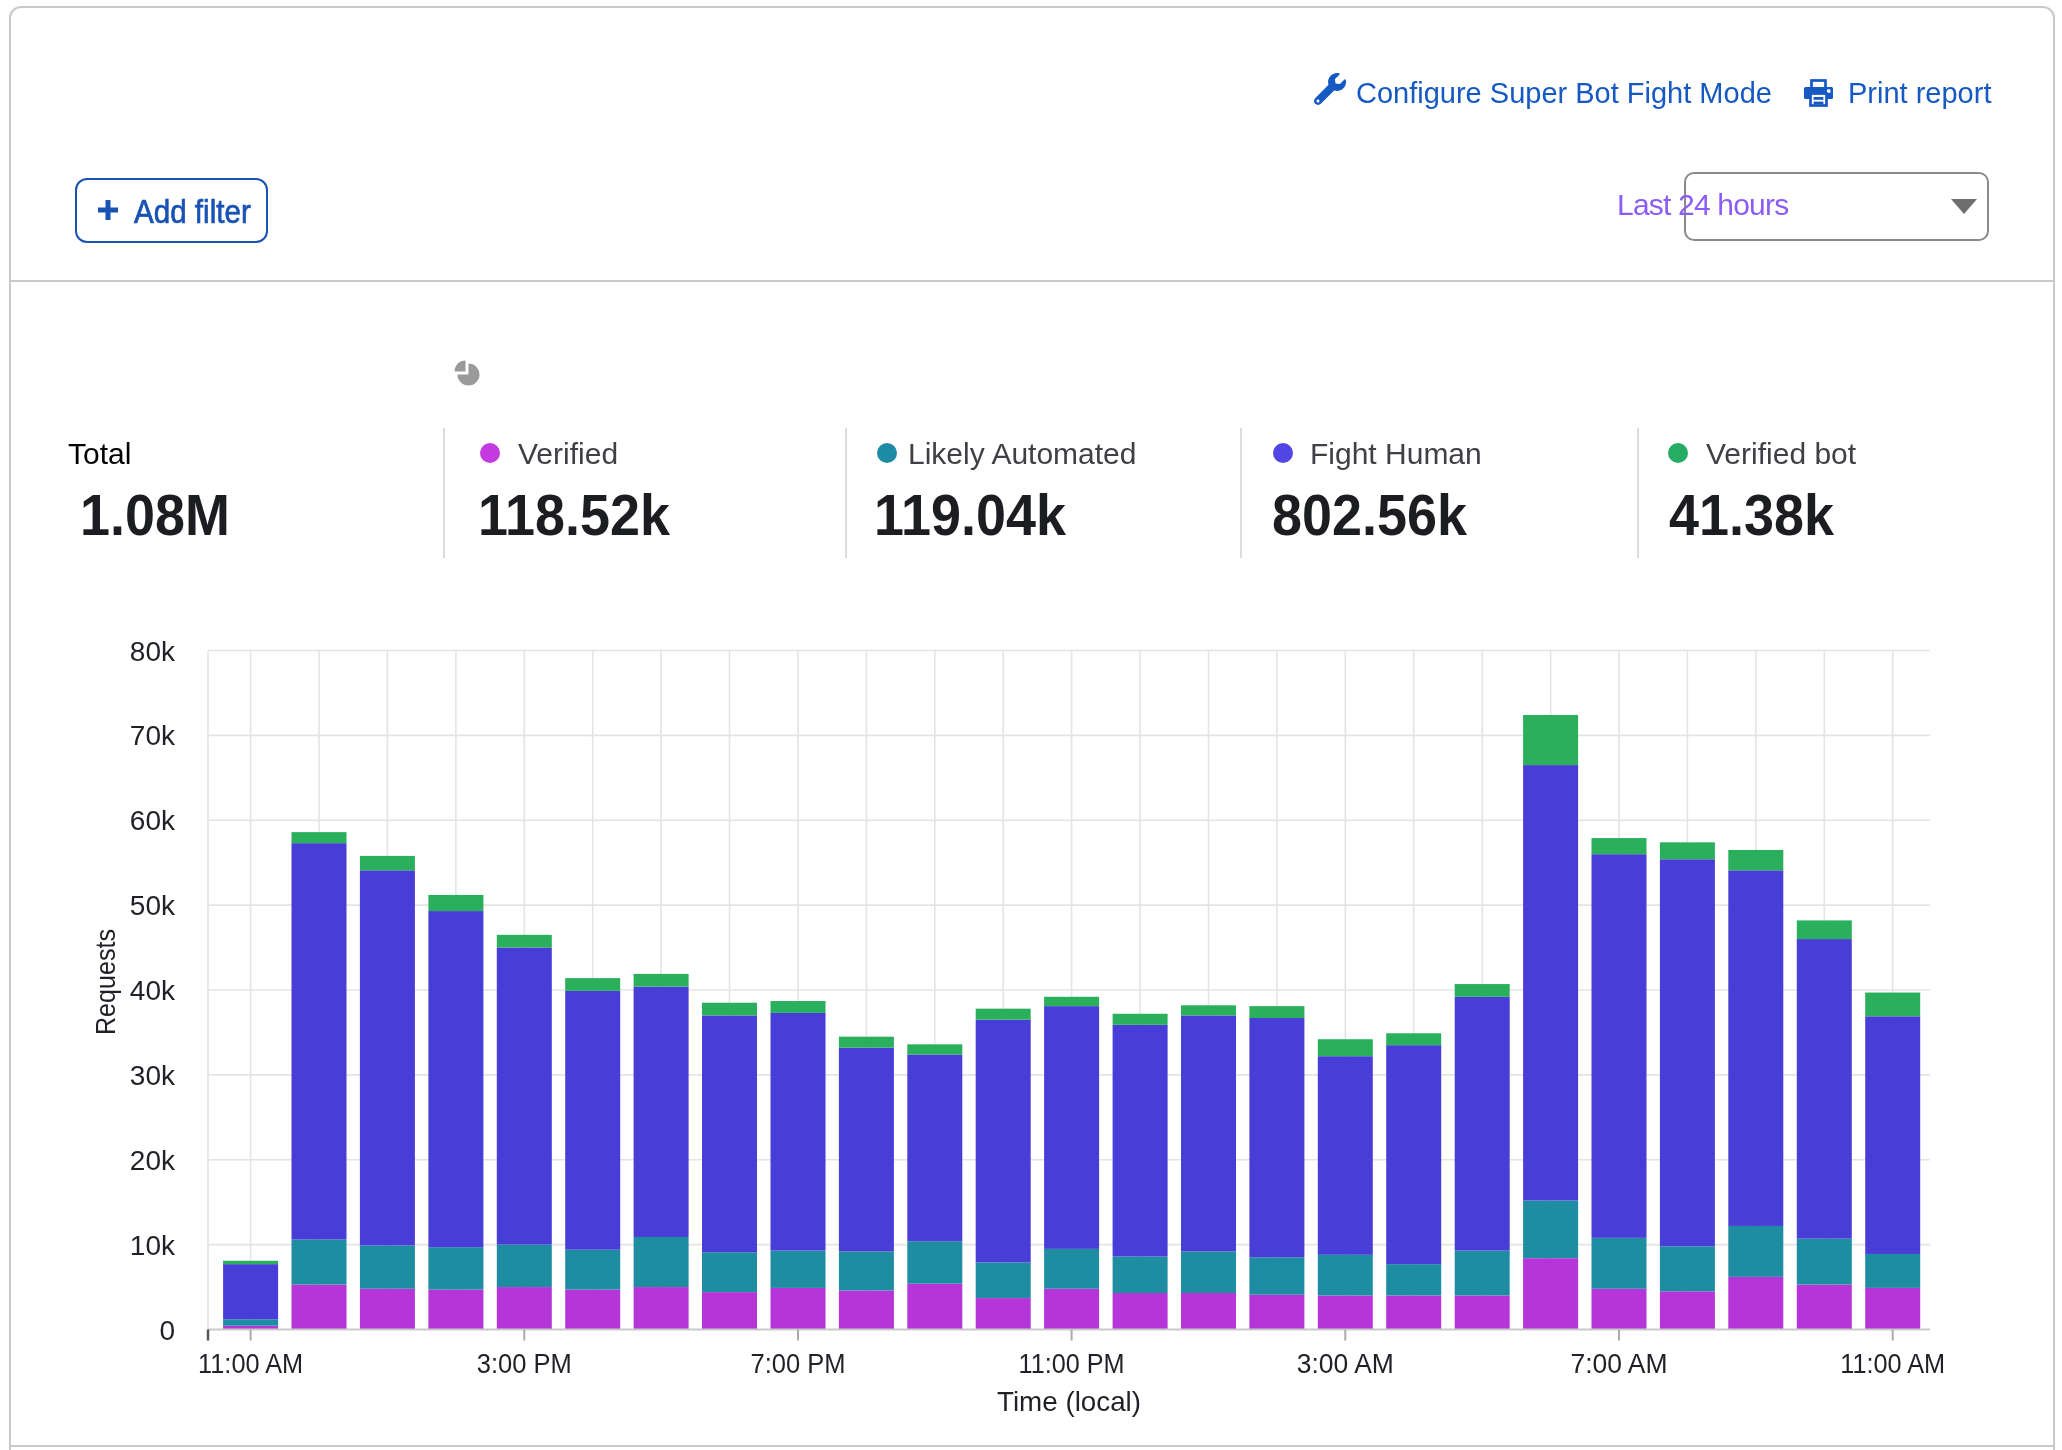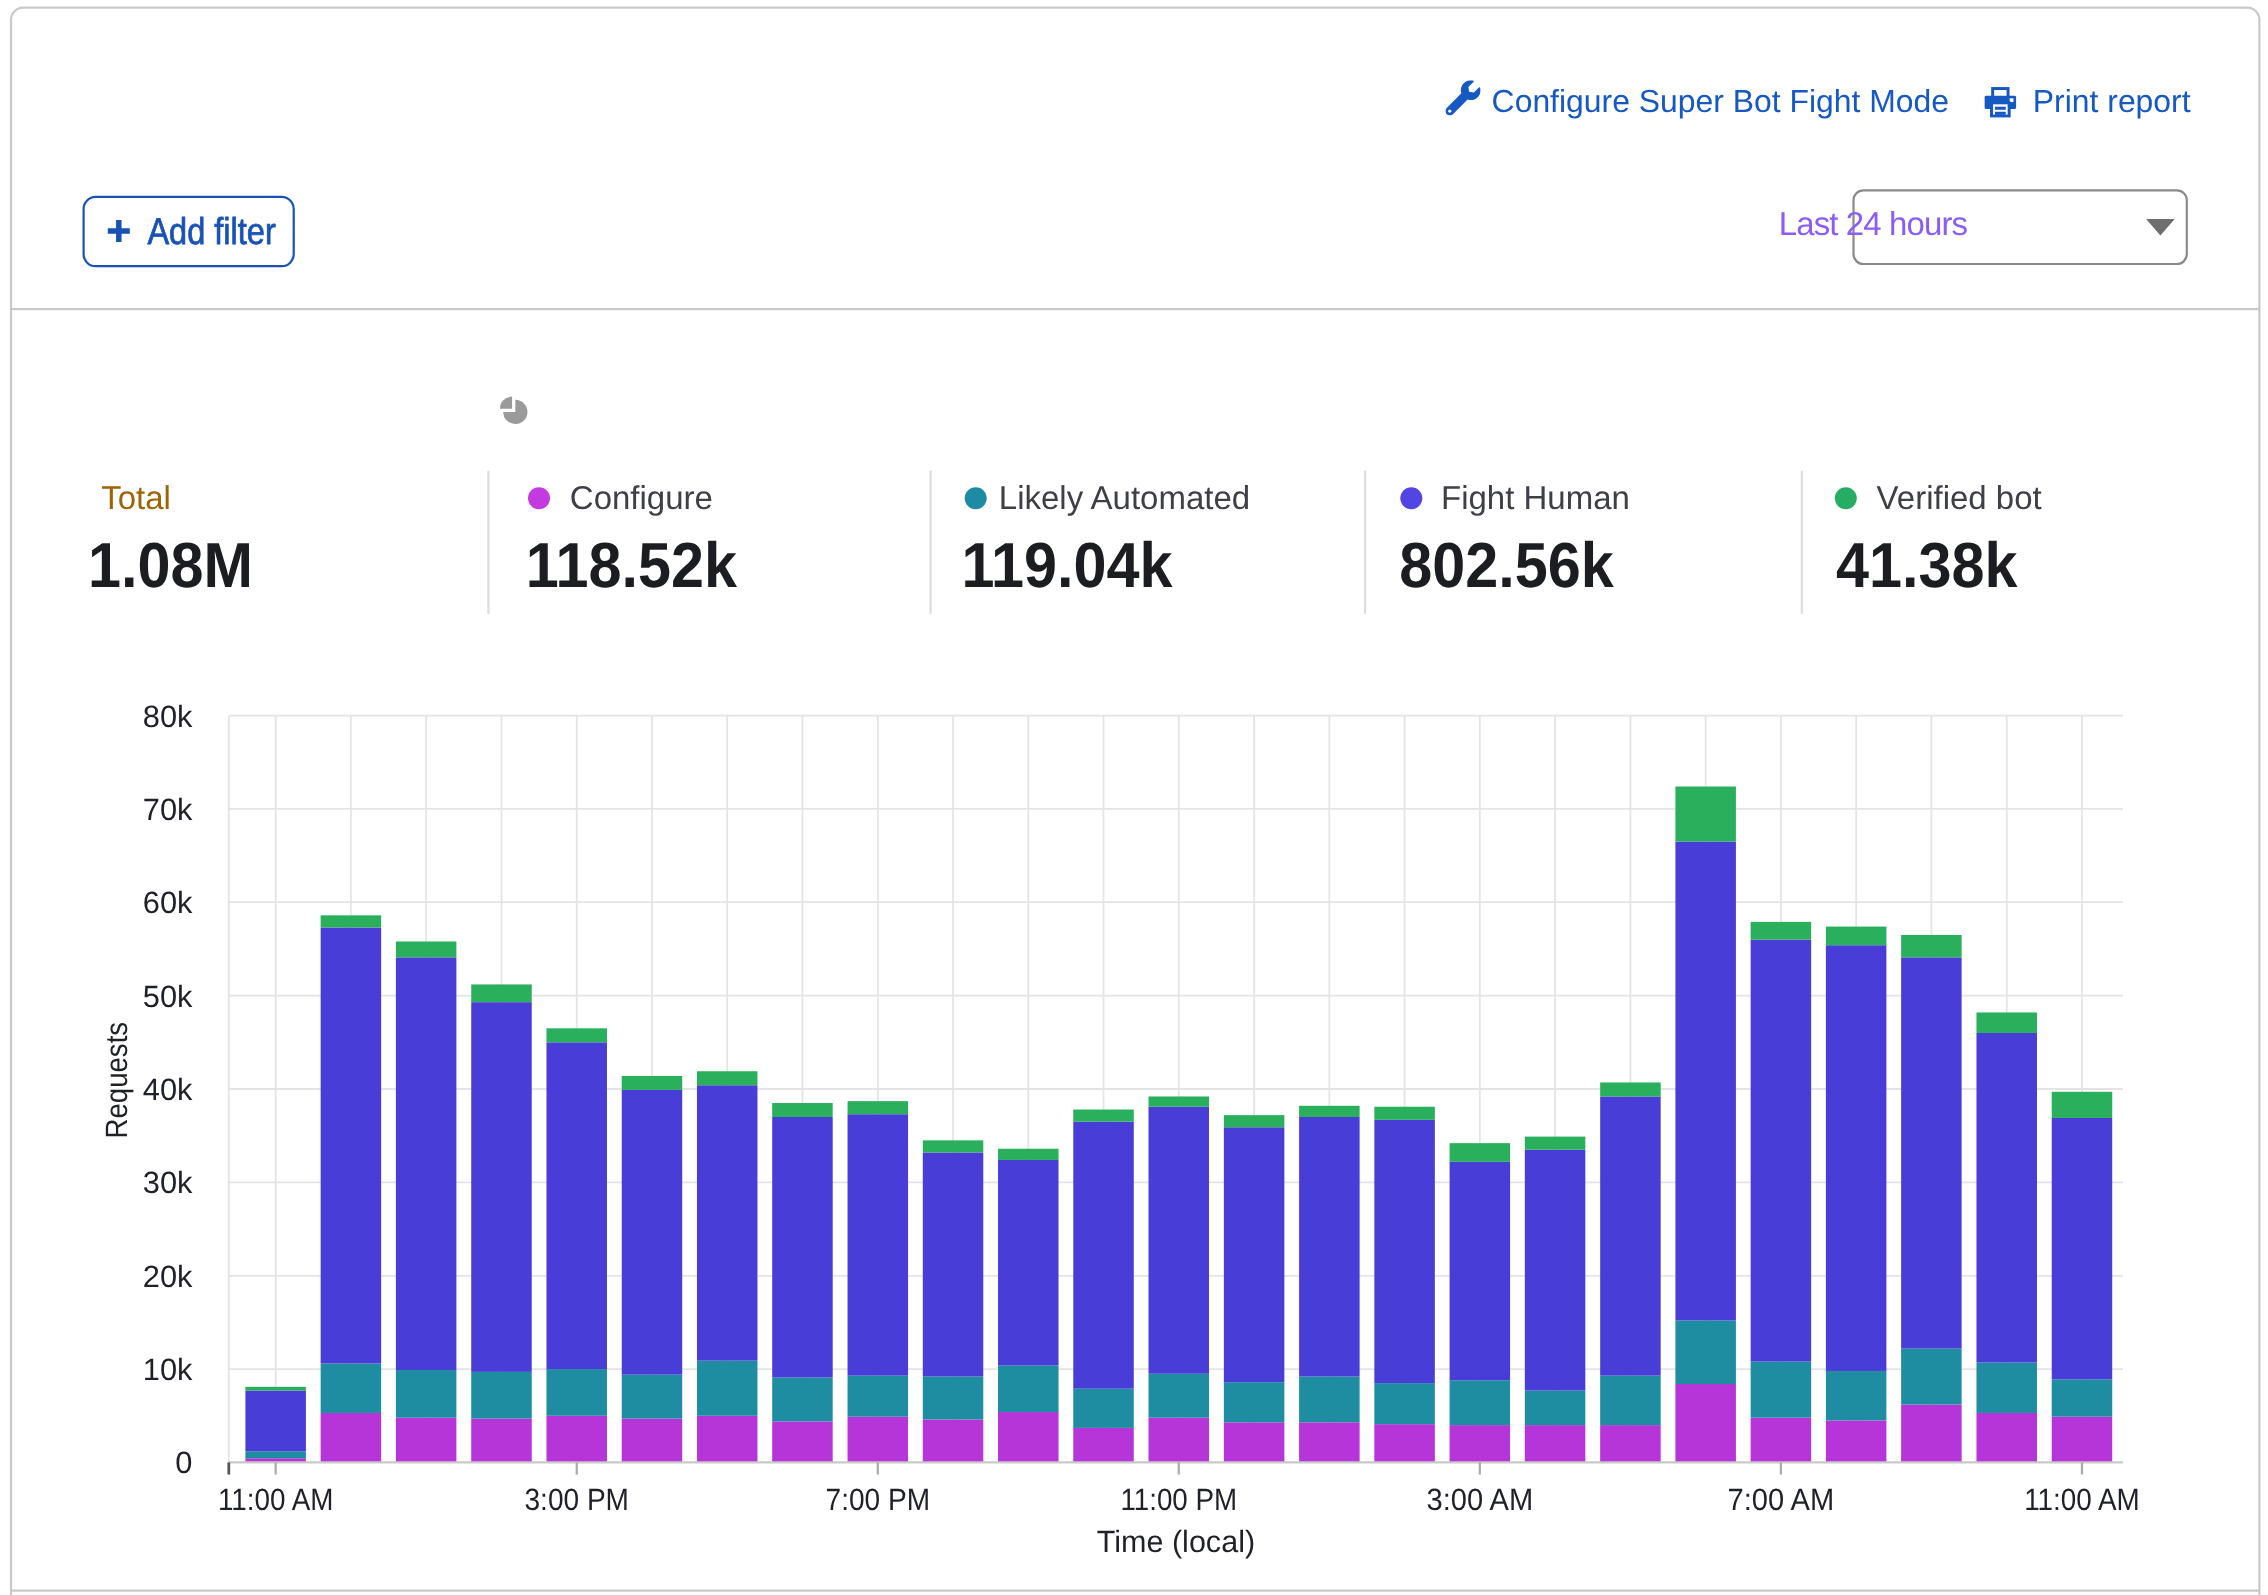--- a/index.html
+++ b/index.html
@@ -44,25 +44,25 @@
   <svg class="abs" style="left:454px; top:360px;" width="28" height="28" viewBox="0 0 28 28">
     <path d="M14.5 14.5 L14.5 3.5 A11 11 0 1 1 3.5 14.5 Z" fill="#9a9a9a"></path>
     <path d="M11.5 11.5 L11.5 0.5 A11 11 0 0 0 0.5 11.5 Z" fill="#9a9a9a"></path>
   </svg>
 
   <div class="abs" style="left:443px; top:428px; width:2px; height:130px; background:#dcdcdc;"></div>
   <div class="abs" style="left:845px; top:428px; width:2px; height:130px; background:#dcdcdc;"></div>
   <div class="abs" style="left:1240px; top:428px; width:2px; height:130px; background:#dcdcdc;"></div>
   <div class="abs" style="left:1637px; top:428px; width:2px; height:130px; background:#dcdcdc;"></div>
 
-  <div class="abs" style="left:92px; top:437px; font-size:30px; color:#a16207;">Total</div>
+  <div class="abs" style="left:68px; top:437px; font-size:30px; color:#000000;">Total</div>
   <div class="abs" style="left:80px; top:481px; font-size:58px; font-weight:700; color:#1c1d20;"><span class="sx" style="transform:scaleX(0.93);">1.08M</span></div>
 
   <div class="abs" style="left:480px; top:443px; width:20px; height:20px; border-radius:50%; background:#c33ae0;"></div>
-  <div class="abs" style="left:518px; top:437px; font-size:30px; color:#3f4045;">Configure</div>
+  <div class="abs" style="left:518px; top:437px; font-size:30px; color:#3f4045;">Verified</div>
   <div class="abs" style="left:478px; top:481px; font-size:58px; font-weight:700; color:#1c1d20;"><span class="sx" style="transform:scaleX(0.93);">118.52k</span></div>
 
   <div class="abs" style="left:877px; top:443px; width:20px; height:20px; border-radius:50%; background:#1d8ba4;"></div>
   <div class="abs" style="left:908px; top:437px; font-size:30px; color:#3f4045;">Likely Automated</div>
   <div class="abs" style="left:874px; top:481px; font-size:58px; font-weight:700; color:#1c1d20;"><span class="sx" style="transform:scaleX(0.93);">119.04k</span></div>
 
   <div class="abs" style="left:1273px; top:443px; width:20px; height:20px; border-radius:50%; background:#5145e3;"></div>
   <div class="abs" style="left:1310px; top:437px; font-size:30px; color:#3f4045;">Fight Human</div>
   <div class="abs" style="left:1272px; top:481px; font-size:58px; font-weight:700; color:#1c1d20;"><span class="sx" style="transform:scaleX(0.93);">802.56k</span></div>
 

